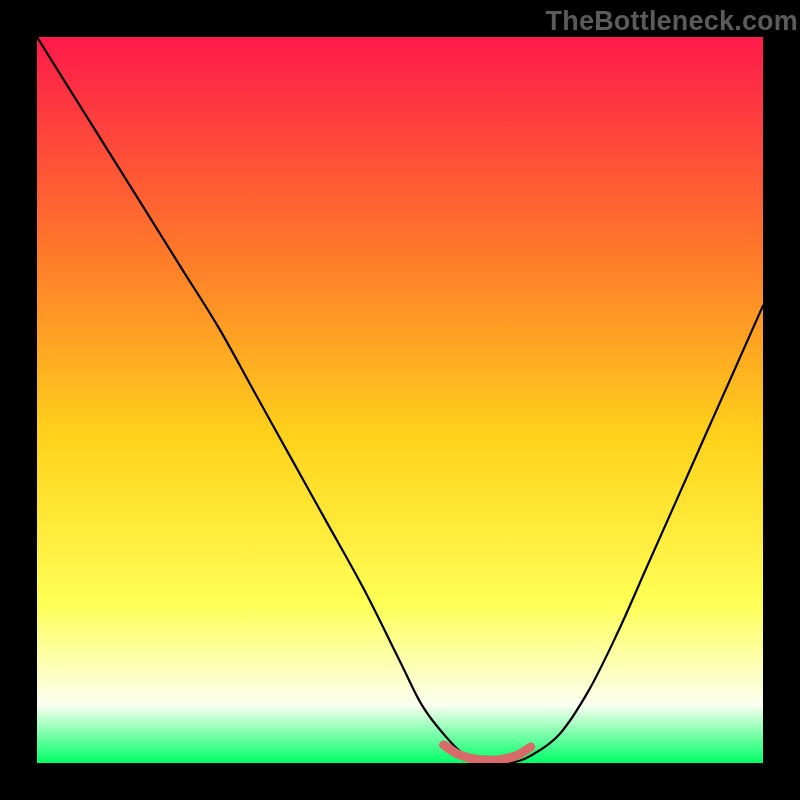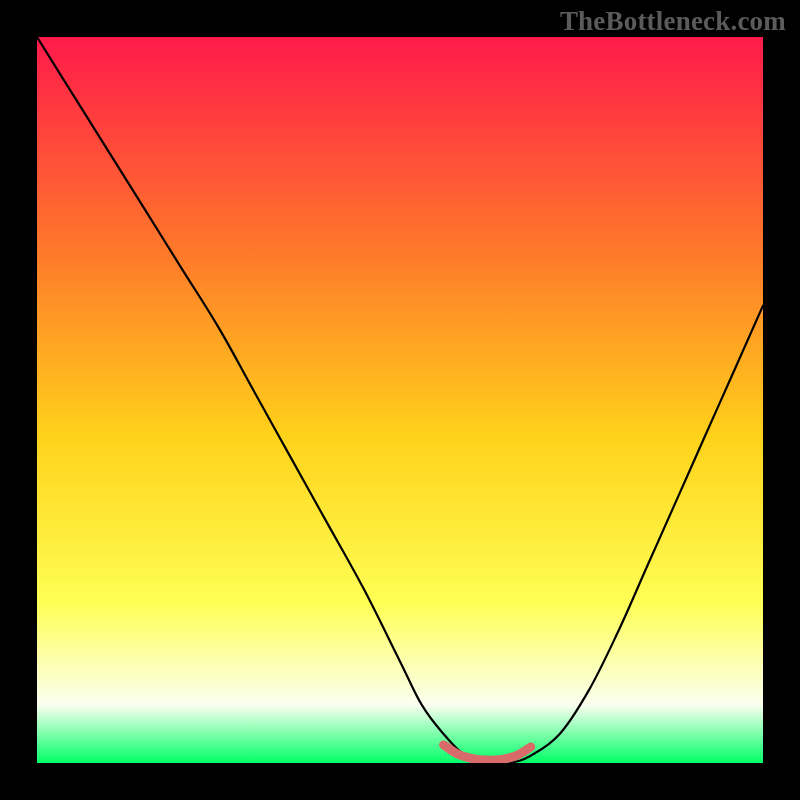--- a/index.html
+++ b/index.html
@@ -22,22 +22,22 @@
     position: absolute;
     left: 37px;
     top: 37px;
     width: 726px;
     height: 726px;
     overflow: hidden;
   }
   .watermark {
     position: absolute;
     top: 6px;
-    right: 14px;
-    font-family: Liberation Serif, serif;
+    right: 2px;
+    font-family: Liberation Sans, sans-serif;
     font-size: 27px;
     font-weight: 600;
     color: #5b5b5b;
     letter-spacing: 0.2px;
     user-select: none;
   }
   svg { display: block; }
 </style>
 </head>
 <body>

